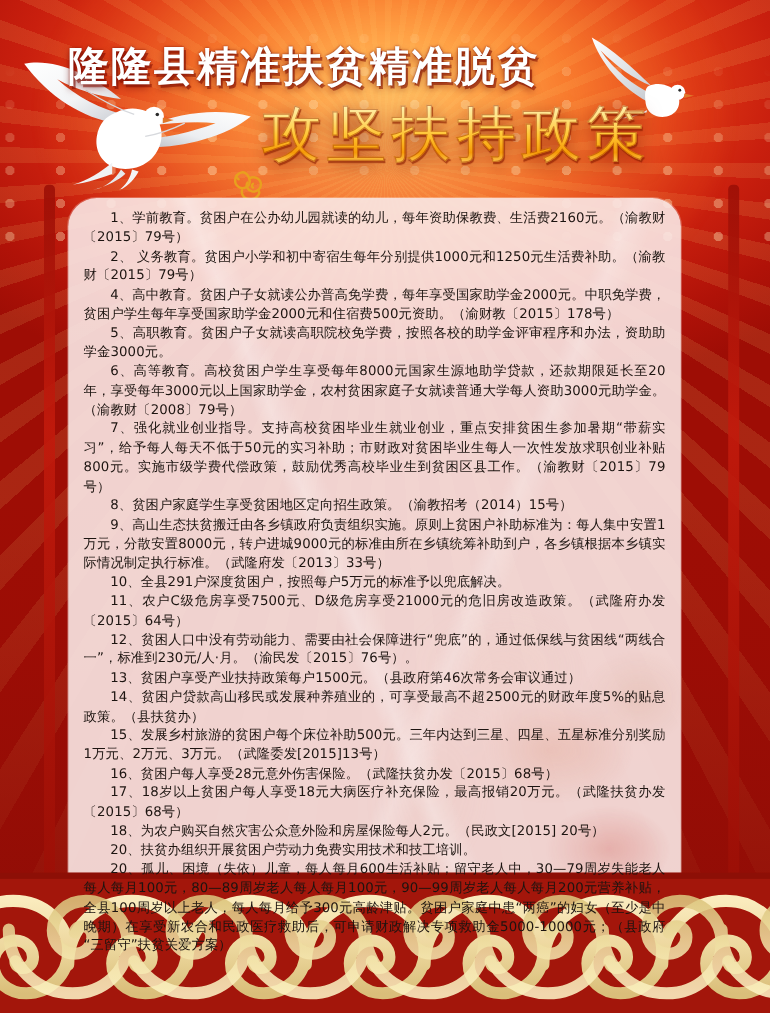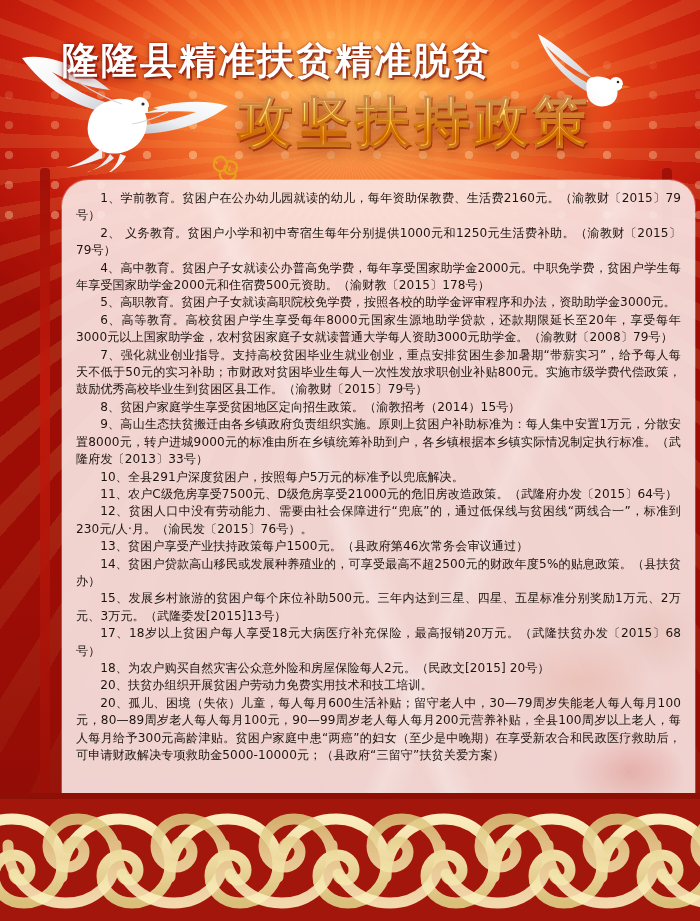--- a/index.html
+++ b/index.html
@@ -112,21 +112,21 @@
        0 0 2px rgba(120,10,0,.85),
        2px 2px 0 rgba(130,12,2,.55),
        0 3px 7px rgba(110,8,0,.55);
   }
 
   .title-sub {
     position: absolute;
     left: 238px; top: 58px;
     white-space: nowrap;
     font-family: "DejaVu Sans", "Liberation Sans", sans-serif;
-    font-weight: bold;
+    font-weight: normal;
     font-size: 54px;
     letter-spacing: 5px;
     background: linear-gradient(180deg, #fff6cf 0%, #ffe58a 26%, #ffc32e 52%, #f59a06 72%, #ffe07a 92%, #fff3c0 100%);
     -webkit-background-clip: text;
             background-clip: text;
     color: transparent;
     -webkit-text-stroke: 1px rgba(168,58,0,.55);
     filter: drop-shadow(1px 2px 0 rgba(140,30,0,.65)) drop-shadow(0 4px 8px rgba(120,15,0,.55));
   }
 
@@ -134,21 +134,21 @@
     position: absolute;
     left: 208px; top: 121px;
     width: 38px; height: 38px;
   }
   .monkey-mark svg { width: 100%; height: 100%; display:block; }
 
   
   .panel {
     position: absolute;
     left: 62px; top: 180px;
-    width: 633px;
+    width: 557px;
     height: 688px;
     border-radius: 26px;
     background: rgba(250,232,230,0.90);
     overflow: hidden;
     box-shadow: 0 0 0 1px rgba(255,255,255,.25);
   }
 
   
   .panel-photo {
     position: absolute;
@@ -298,20 +298,21 @@
         <p class="policy-item">6、高等教育。高校贫困户学生享受每年8000元国家生源地助学贷款，还款期限延长至20年，享受每年3000元以上国家助学金，农村贫困家庭子女就读普通大学每人资助3000元助学金。（渝教财〔2008〕79号）</p>
         <p class="policy-item">7、强化就业创业指导。支持高校贫困毕业生就业创业，重点安排贫困生参加暑期“带薪实习”，给予每人每天不低于50元的实习补助；市财政对贫困毕业生每人一次性发放求职创业补贴800元。实施市级学费代偿政策，鼓励优秀高校毕业生到贫困区县工作。（渝教财〔2015〕79号）</p>
         <p class="policy-item">8、贫困户家庭学生享受贫困地区定向招生政策。（渝教招考（2014）15号）</p>
         <p class="policy-item">9、高山生态扶贫搬迁由各乡镇政府负责组织实施。原则上贫困户补助标准为：每人集中安置1万元，分散安置8000元，转户进城9000元的标准由所在乡镇统筹补助到户，各乡镇根据本乡镇实际情况制定执行标准。（武隆府发〔2013〕33号）</p>
         <p class="policy-item">10、全县291户深度贫困户，按照每户5万元的标准予以兜底解决。</p>
         <p class="policy-item">11、农户C级危房享受7500元、D级危房享受21000元的危旧房改造政策。（武隆府办发〔2015〕64号）</p>
         <p class="policy-item">12、贫困人口中没有劳动能力、需要由社会保障进行“兜底”的，通过低保线与贫困线“两线合一”，标准到230元/人·月。（渝民发〔2015〕76号）。</p>
         <p class="policy-item">13、贫困户享受产业扶持政策每户1500元。（县政府第46次常务会审议通过）</p>
         <p class="policy-item">14、贫困户贷款高山移民或发展种养殖业的，可享受最高不超2500元的财政年度5%的贴息政策。（县扶贫办）</p>
         <p class="policy-item">15、发展乡村旅游的贫困户每个床位补助500元。三年内达到三星、四星、五星标准分别奖励1万元、2万元、3万元。（武隆委发[2015]13号）</p>
+        <p class="policy-item">16、贫困户每人享受28元意外伤害保险。（武隆扶贫办发〔2015〕68号）</p>
         <p class="policy-item">17、18岁以上贫困户每人享受18元大病医疗补充保险，最高报销20万元。（武隆扶贫办发〔2015〕68号）</p>
         <p class="policy-item">18、为农户购买自然灾害公众意外险和房屋保险每人2元。（民政文[2015] 20号）</p>
         <p class="policy-item">20、扶贫办组织开展贫困户劳动力免费实用技术和技工培训。</p>
         <p class="policy-item">20、孤儿、困境（失依）儿童，每人每月600生活补贴；留守老人中，30—79周岁失能老人每人每月100元，80—89周岁老人每人每月100元，90—99周岁老人每人每月200元营养补贴，全县100周岁以上老人，每人每月给予300元高龄津贴。贫困户家庭中患“两癌”的妇女（至少是中晚期）在享受新农合和民政医疗救助后，可申请财政解决专项救助金5000-10000元；（县政府“三留守”扶贫关爱方案）</p>
       </div>
   </div>
 
   <div class="spiral-band">
     <svg viewBox="0 0 700 128" preserveAspectRatio="none" xmlns="http://www.w3.org/2000/svg">
       <defs>

